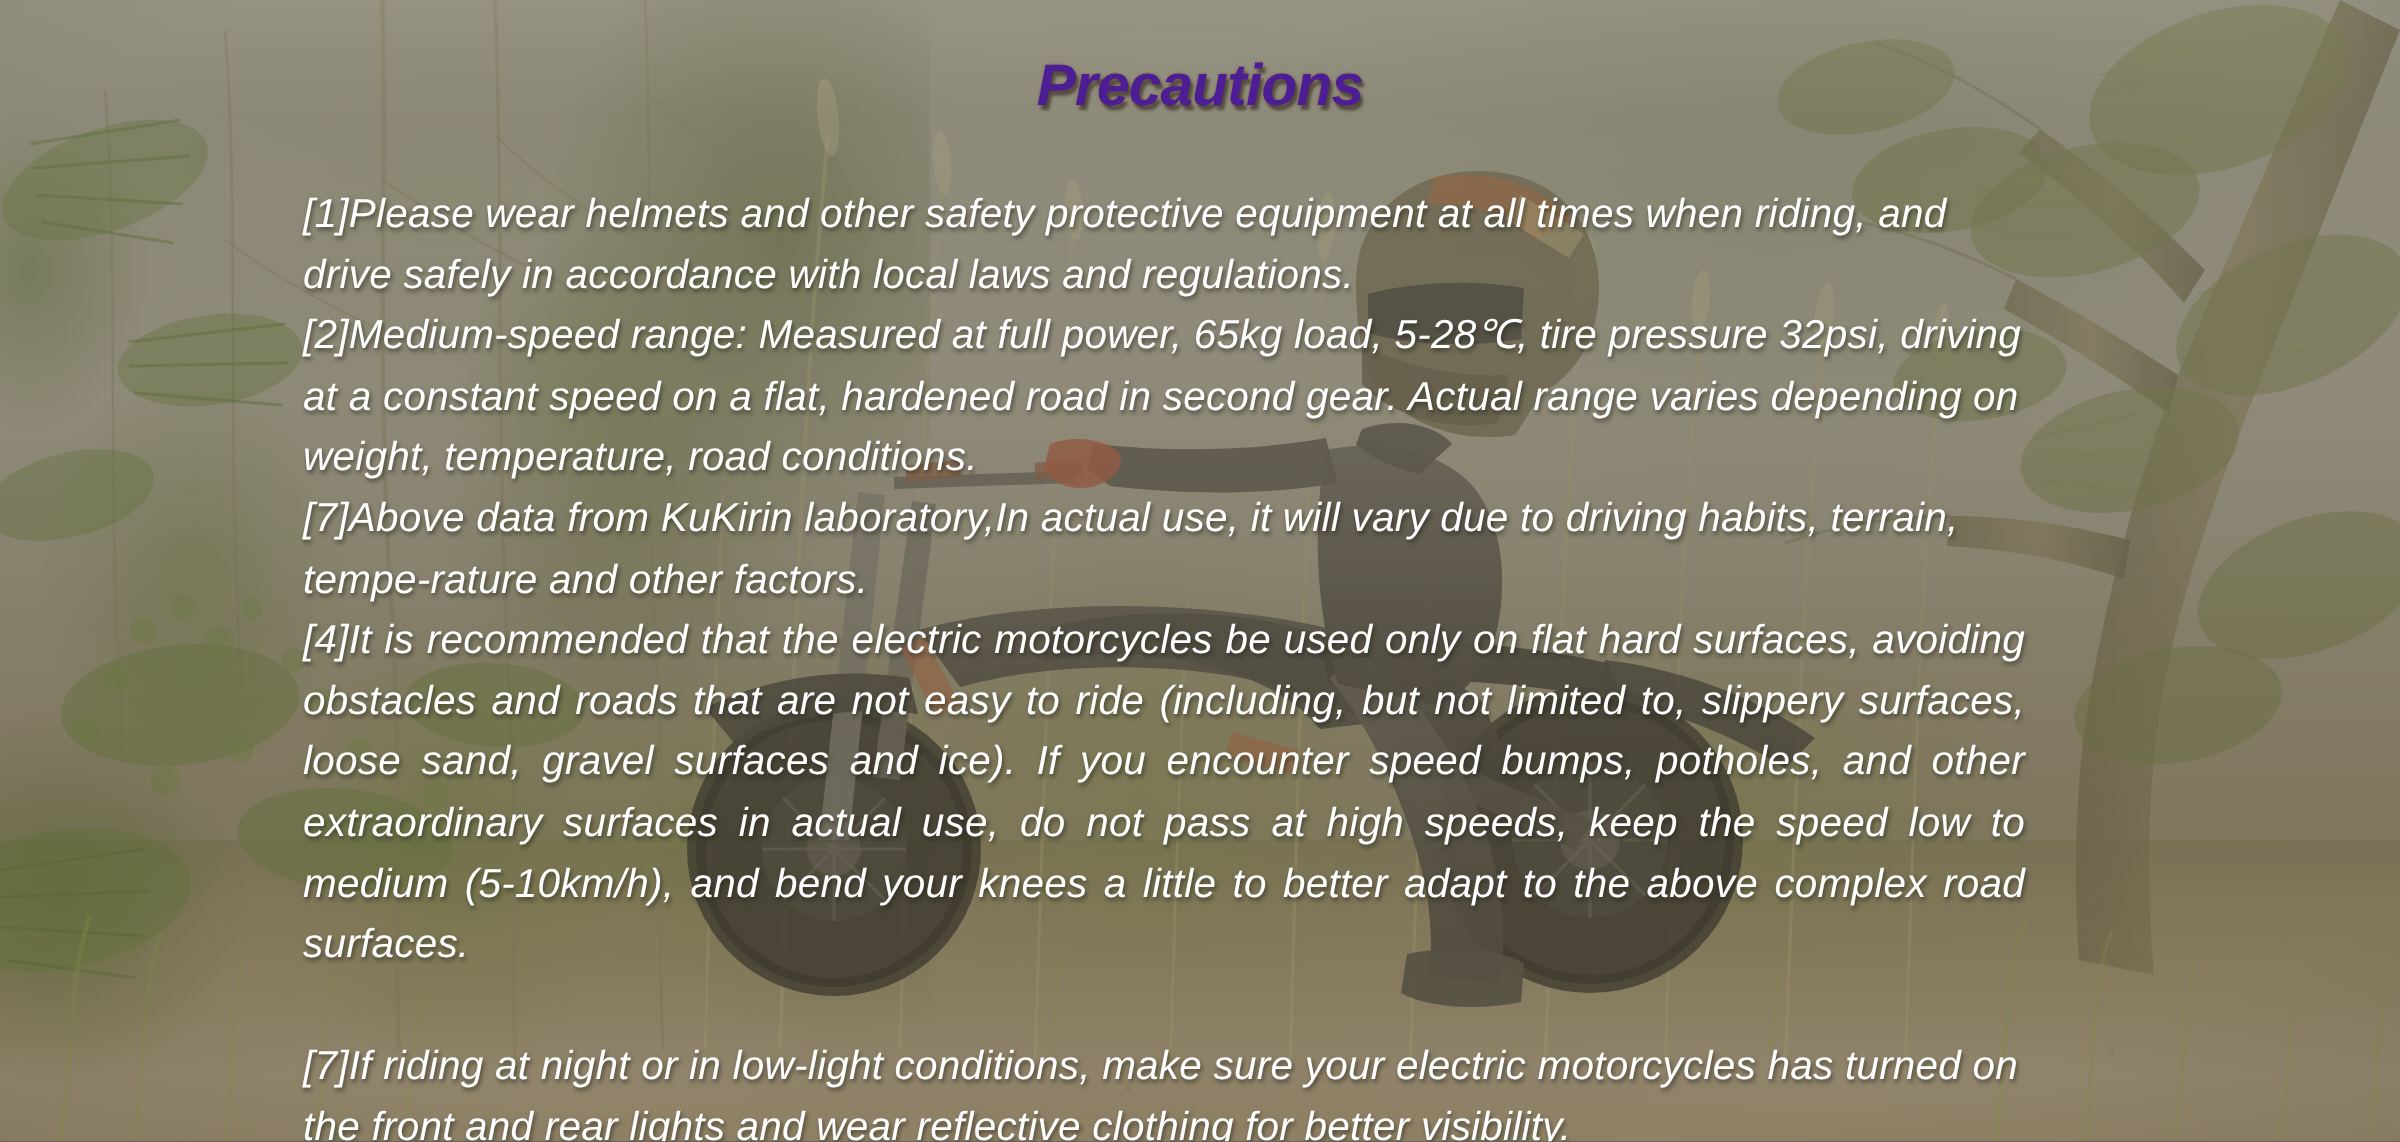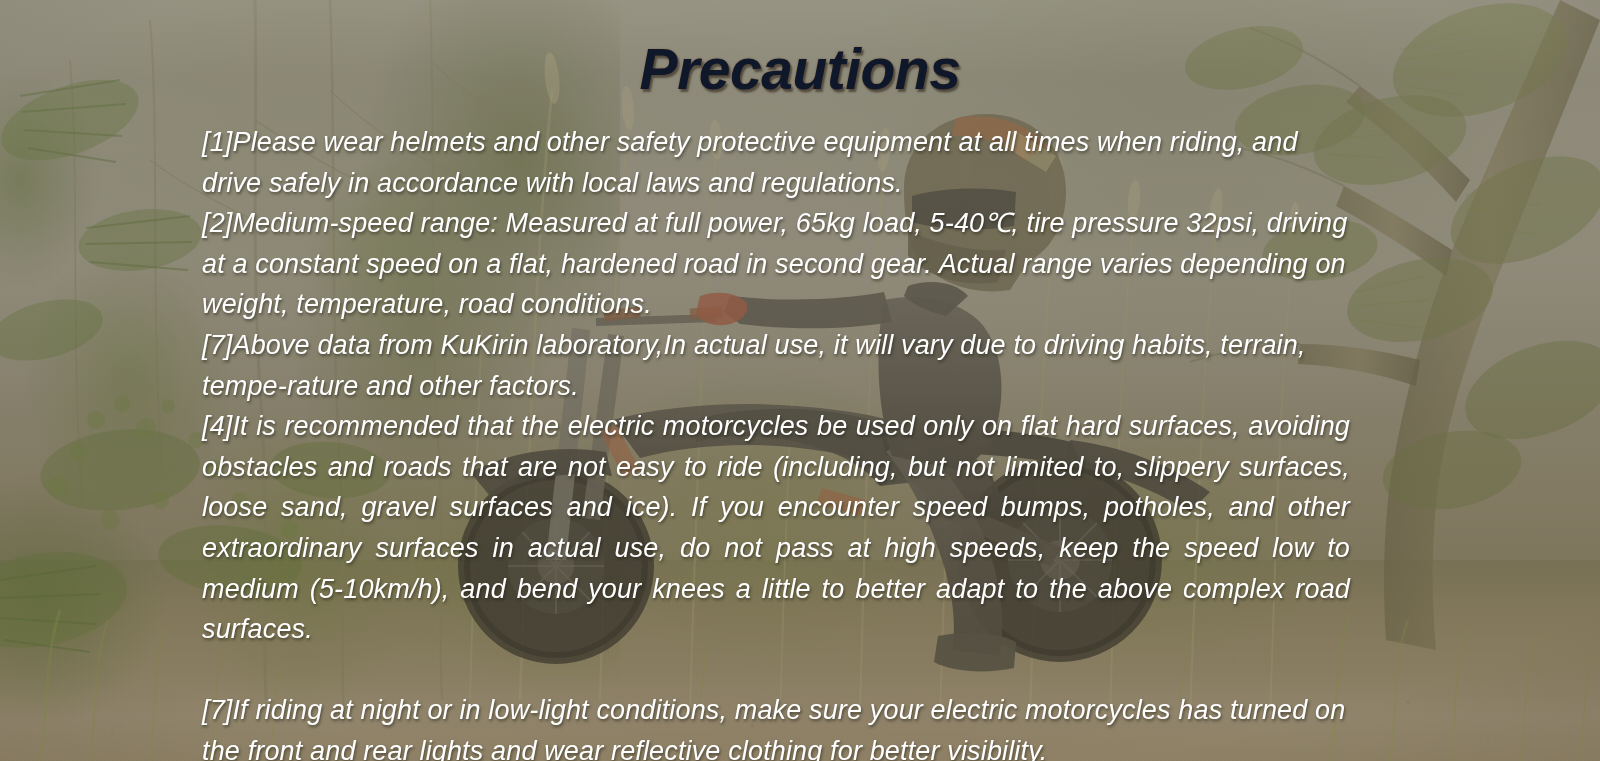--- a/index.html
+++ b/index.html
@@ -131,25 +131,25 @@
     inset: 0;
     z-index: 40;
   }
 
   .title {
     position: absolute;
     top: 36px;
     left: 0;
     right: 0;
     text-align: center;
-    font-size: 57px;
+    font-size: 39px;
     font-weight: bold;
     font-style: italic;
     letter-spacing: -0.5px;
-    color: #0f172a;
+    color: #4c1d95;
     text-shadow:
       2px 3px 2px rgba(40,30,20,.55),
       0 0 2px rgba(120,60,10,.5);
     user-select: none;
   }
 
   .body-block {
     position: absolute;
     left: 202px;
     top: 122px;
@@ -398,19 +398,19 @@
     <div class="bg-layer haze"></div>
     <div class="bg-layer scrim"></div>
     <div class="bg-layer vignette"></div>
   </div>
 
   <div id="content">
     <div class="title">Precautions</div>
 
     <div class="body-block">
       <p class="para">[1]Please wear helmets and other safety protective equipment at all times when riding, and drive safely in accordance with local laws and regulations.</p>
-      <p class="para">[2]Medium-speed range: Measured at full power, 65kg load, 5-40℃, tire pressure 32psi, driving at a constant speed on a flat, hardened road in second gear. Actual range varies depending on weight, temperature, road conditions.</p>
+      <p class="para">[2]Medium-speed range: Measured at full power, 65kg load, 5-28℃, tire pressure 32psi, driving at a constant speed on a flat, hardened road in second gear. Actual range varies depending on weight, temperature, road conditions.</p>
       <p class="para">[7]Above data from KuKirin laboratory,In actual use, it will vary due to driving habits, terrain, tempe-rature and other factors.</p>
       <p class="para justify">[4]It is recommended that the electric motorcycles be used only on flat hard surfaces, avoiding obstacles and roads that are not easy to ride (including, but not limited to, slippery surfaces, loose sand, gravel surfaces and ice). If you encounter speed bumps, potholes, and other extraordinary surfaces in actual use, do not pass at high speeds, keep the speed low to medium (5-10km/h), and bend your knees a little to better adapt to the above complex road surfaces.</p>
       <p class="para">[7]If riding at night or in low-light conditions, make sure your electric motorcycles has turned on the front and rear lights and wear reflective clothing for better visibility.</p>
     </div>
   </div>
 </div>
 
 </body></html>

